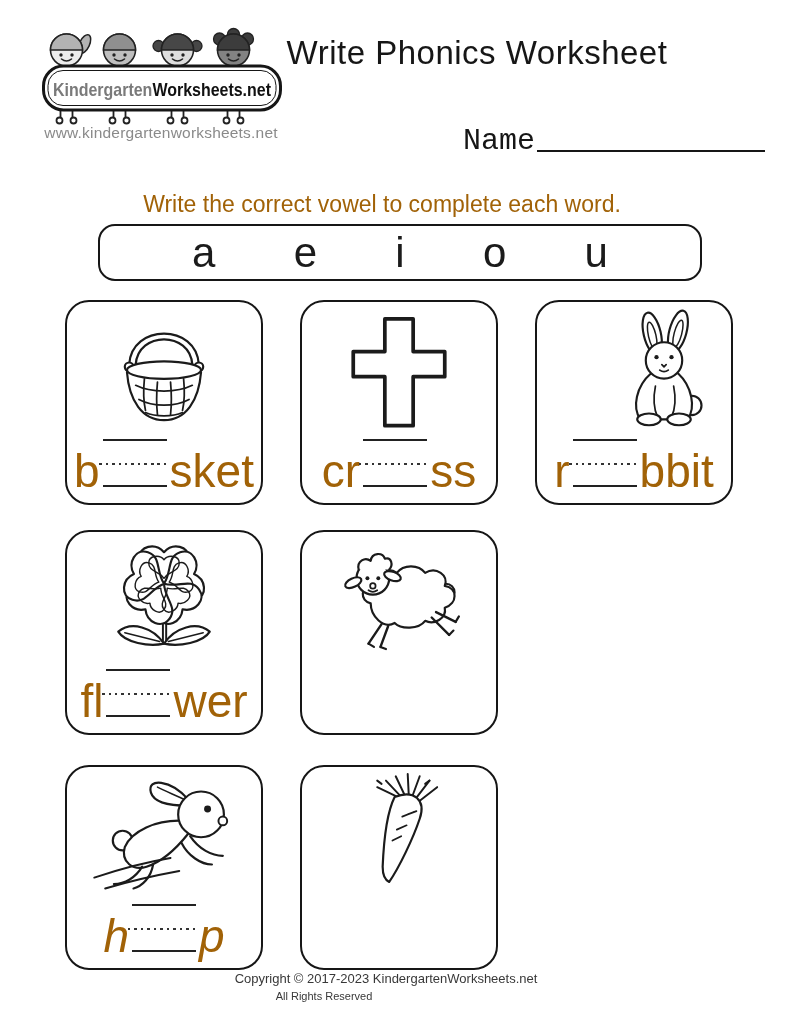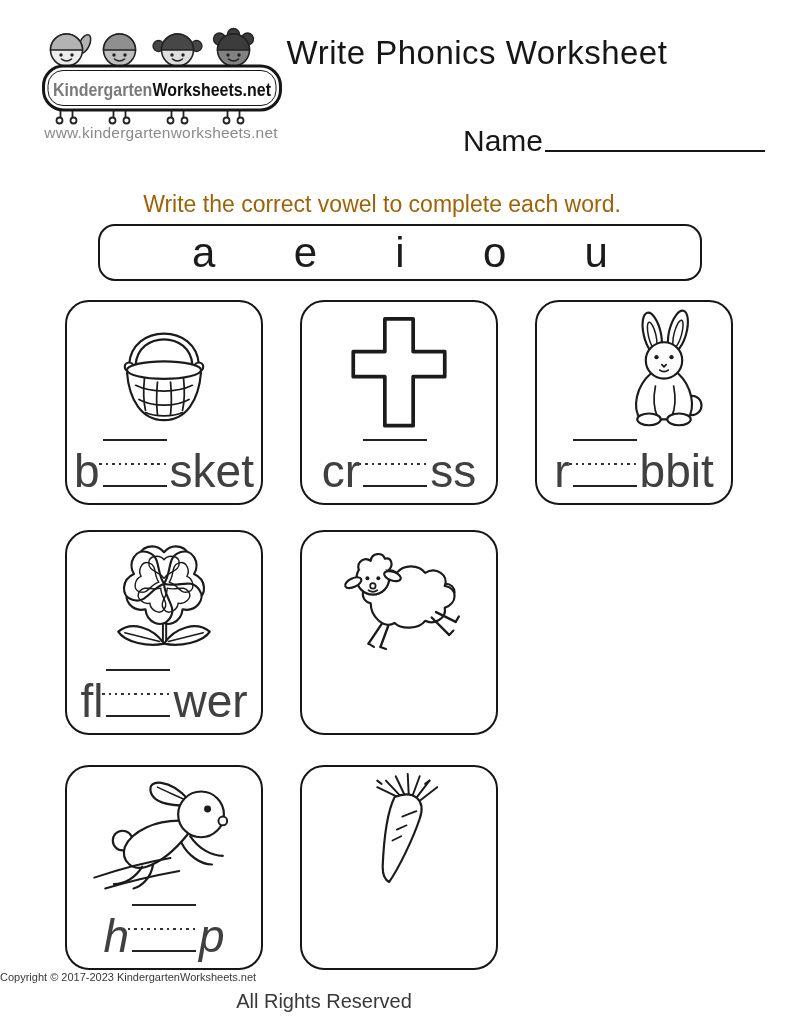--- a/index.html
+++ b/index.html
@@ -5,46 +5,46 @@
   html,body{margin:0;padding:0;background:#fff;}
   .page{position:relative;width:800px;height:1035px;background:#fff;overflow:hidden;
         font-family:"Liberation Sans",sans-serif;color:#1b1b1b;}
   
   .logo-svg{position:absolute;left:38px;top:20px;}
   .site-url{position:absolute;left:36px;top:124px;width:250px;text-align:center;
             font-size:15.5px;color:#8a8a8a;letter-spacing:.2px;}
   .page-title{position:absolute;left:277px;top:34px;width:400px;text-align:center;
               font-size:33px;color:#161616;letter-spacing:.5px;}
   .name-row{position:absolute;left:463px;top:118px;width:302px;height:38px;
-            display:flex;align-items:flex-end;}
+            display:flex;align-items:flex-end;font-family:Liberation Mono, monospace;}
   .name-label{font-size:30px;color:#161616;line-height:1;}
   .name-line{flex:1;border-bottom:2.5px solid #161616;margin:0 0 4px 2px;height:0;}
   
   .instruction{position:absolute;left:0;top:191px;width:764px;text-align:center;
                font-size:23px;color:#a16207;}
   .vowel-box{position:absolute;left:98px;top:224px;width:604px;height:57px;
              box-sizing:border-box;border:2.8px solid #161616;border-radius:17px;
              display:flex;justify-content:space-between;align-items:center;
              padding:0 92px;font-size:42px;color:#1b1b1b;}
   
   .card{position:absolute;width:198px;height:205px;box-sizing:border-box;
         border:2.6px solid #161616;border-radius:24px;background:#fff;}
   .pic{display:block;margin:6px auto 0;}
   .pic.shift-r{transform:translateX(30px);}
   .word{position:absolute;left:0;right:0;bottom:9px;text-align:center;
-        font-size:46px;line-height:1;color:#404040;white-space:nowrap;}
+        font-size:46px;line-height:1;color:#a16207;white-space:nowrap;}
   .blank{display:inline-block;width:64px;height:48px;position:relative;margin:0 3px;
          box-sizing:border-box;border-top:2.4px solid #222;border-bottom:2.6px solid #222;}
   .blank::before{content:"";position:absolute;left:-4px;right:0;top:22px;height:2px;
          background:repeating-linear-gradient(90deg,#333 0 2.5px,transparent 2.5px 6.5px);}
   
-  .foot1{position:absolute;left:0;top:971px;width:772px;text-align:left;
+  .foot1{position:absolute;left:0;top:971px;width:772px;text-align:center;
+         font-size:13px;color:#383838;}
+  .foot2{position:absolute;left:0;top:990px;width:648px;text-align:center;
          font-size:11px;color:#383838;}
-  .foot2{position:absolute;left:0;top:990px;width:648px;text-align:center;
-         font-size:20px;color:#383838;}
   
   svg.pic{stroke:#1b1b1b;fill:none;stroke-width:2;stroke-linecap:round;stroke-linejoin:round;}
 </style>
 </head>
 <body>
 
 <div class="page">
 
   <svg class="logo-svg" width="248" height="118" viewBox="0 0 245 118">
 

